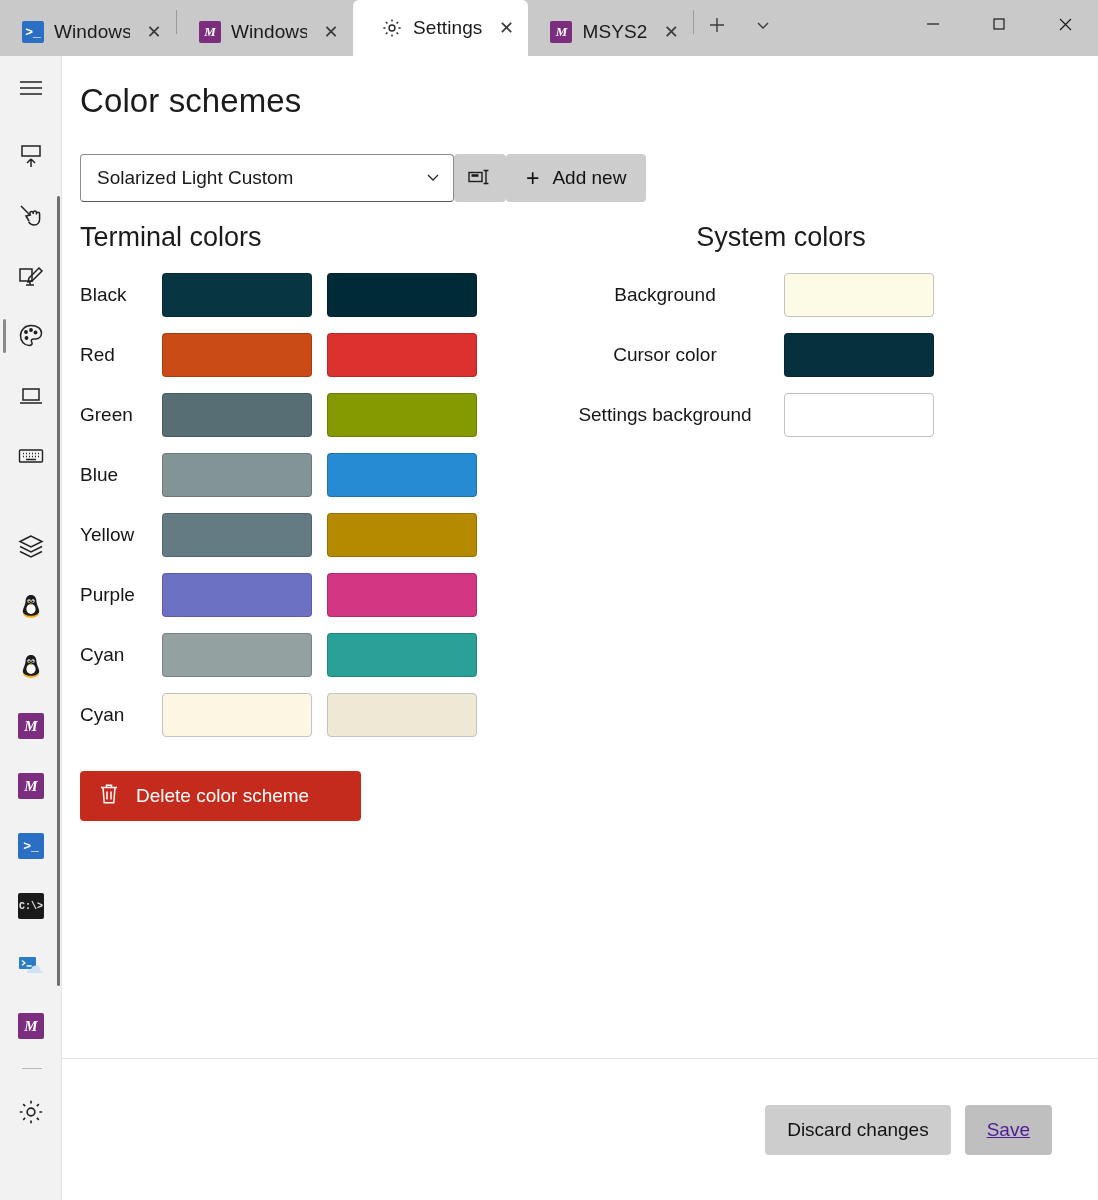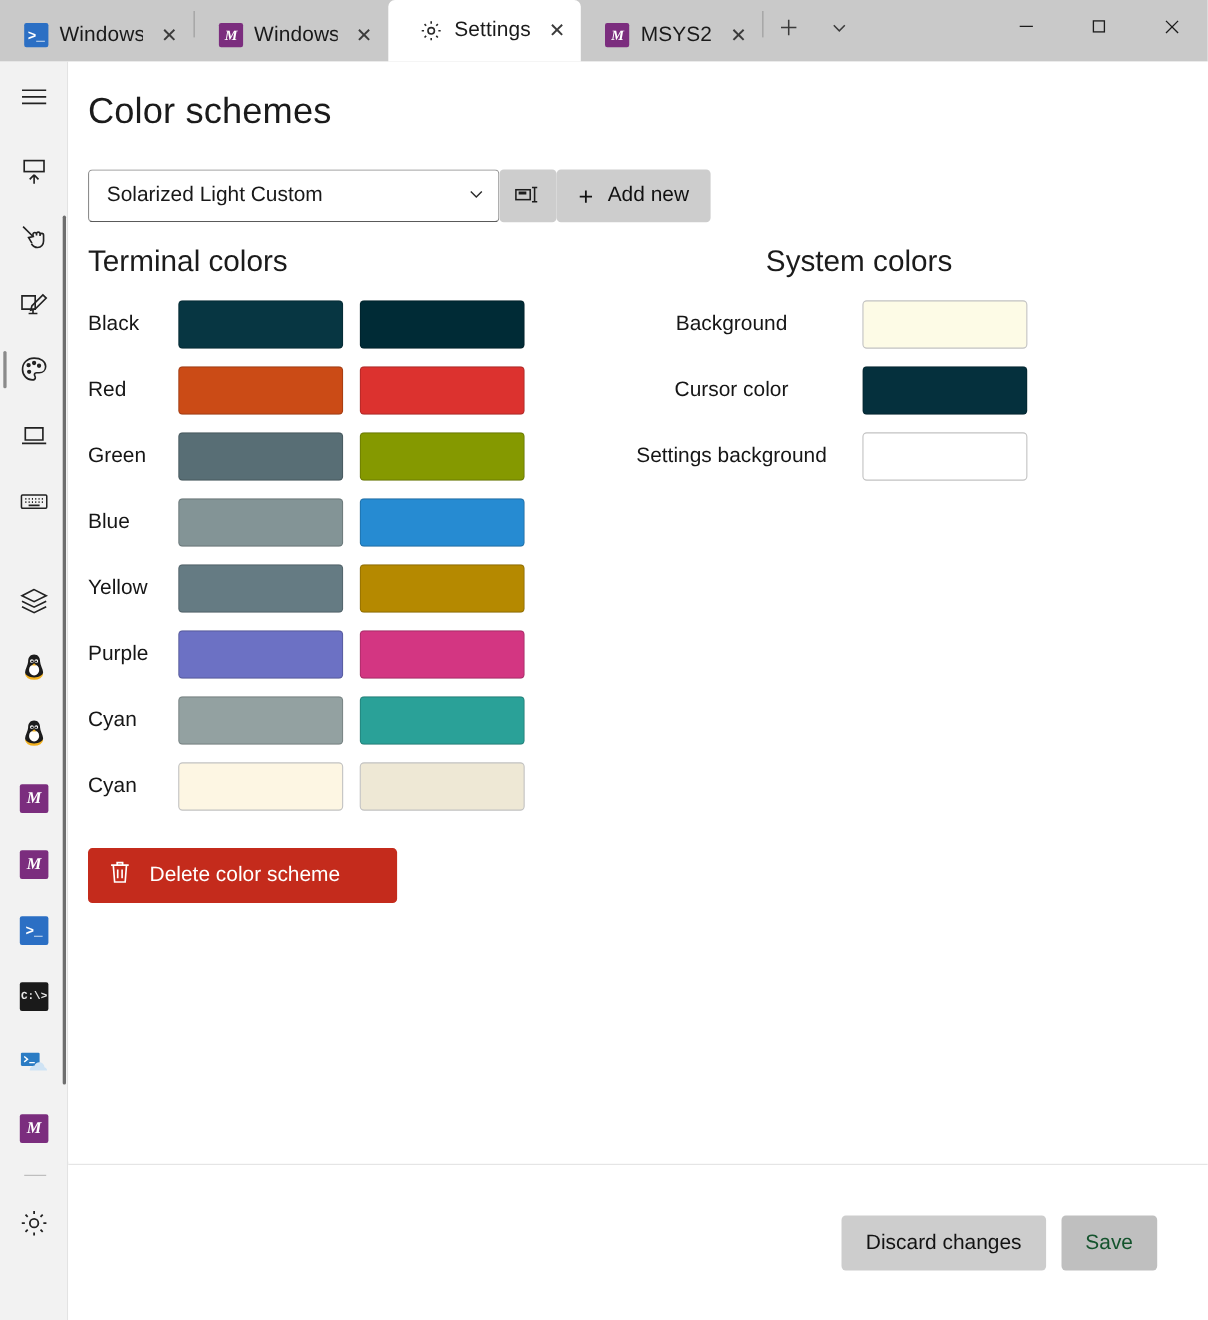--- a/index.html
+++ b/index.html
@@ -159,21 +159,21 @@
     border-top: 1px solid #e3e3e3;
     display: flex; align-items: center; justify-content: flex-end;
     padding-right: 46px; gap: 14px;
   }
   .footbtn {
     height: 50px; border-radius: 4px; border: none;
     padding: 0 22px; font-size: 19px;
     font-family: "Liberation Sans", sans-serif;
     background: #cdcdcd; color: #131313;
   }
-  .footbtn.disabled { background: #bfbfbf; color: #14532d; }
+  .footbtn.disabled { background: #bfbfbf; color: #4c1d95; text-decoration: underline; }
 </style>
 </head>
 <body>
 
 <div id="app">
 
   <div class="titlebar">
     <div class="tabstrip">
 
       <div class="tab">

